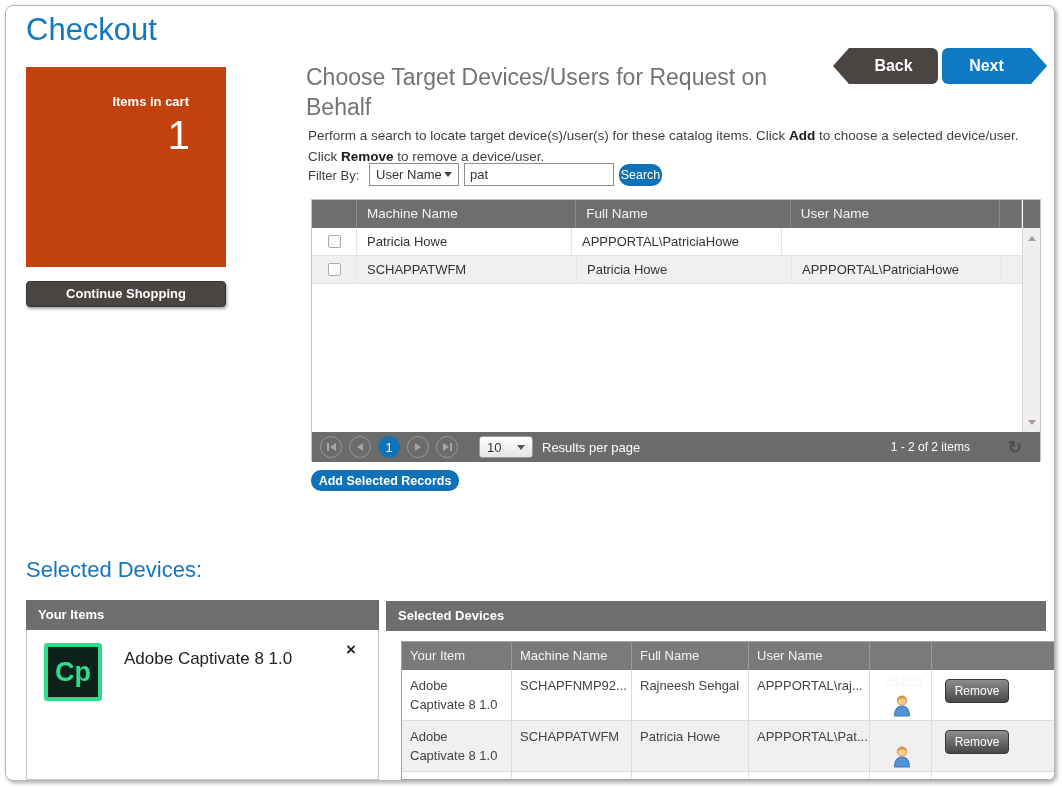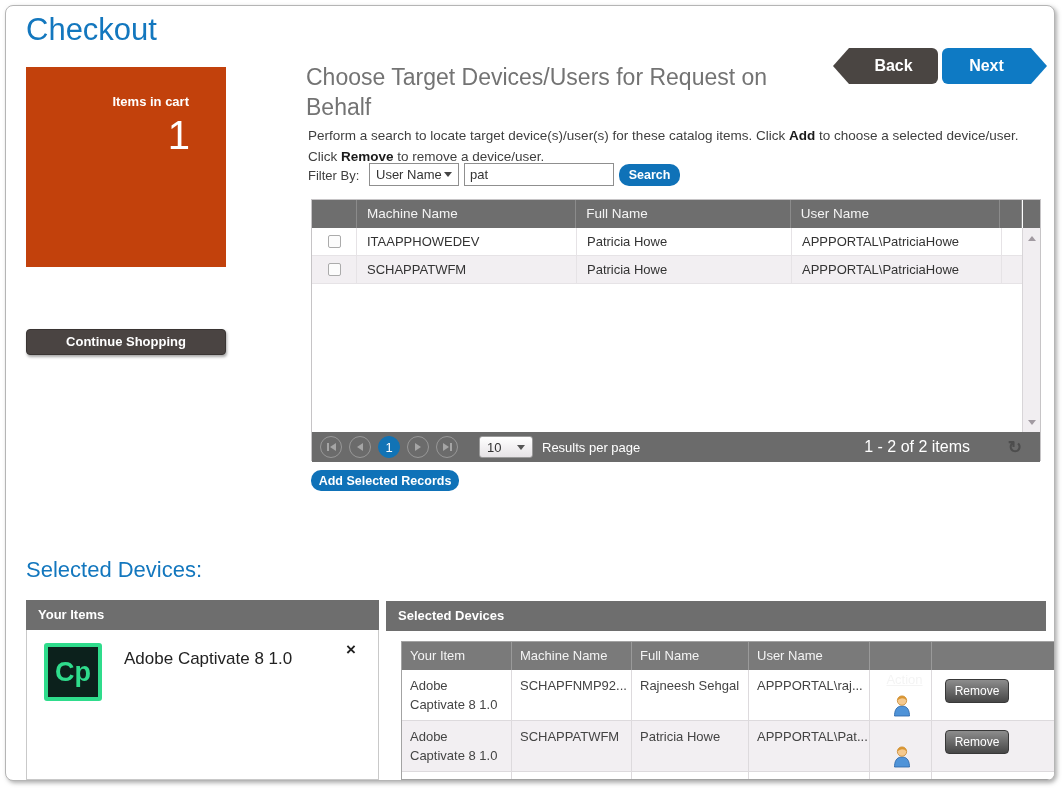--- a/index.html
+++ b/index.html
@@ -15,21 +15,21 @@
   .abs { position:absolute; }
 
   
   .title { left:20px; top:6px; font-size:31px; color:#1377be; font-weight:400; }
   .cart-box { left:20px; top:61px; width:200px; height:200px; background:#c2410c; color:#fff; text-align:right; }
   .cart-label { margin-top:27px; padding-right:37px; font-size:13px; font-weight:700; }
   .cart-count { margin-top:4px; padding-right:36px; font-size:40px; font-weight:300; line-height:1.1; }
   .continue-btn {
     left:20px; top:275px; width:200px; height:26px; background:#4a4442; border:1px solid #3a3533;
     border-radius:4px; color:#fff; font-size:13px; font-weight:700; text-align:center; line-height:24px;
-    box-shadow:1px 2px 3px rgba(0,0,0,.35); cursor:pointer;margin-top:48px;
+    box-shadow:1px 2px 3px rgba(0,0,0,.35); cursor:pointer;
   }
 
   
   .step-heading { left:300px; top:57px; width:525px; font-size:23px; line-height:1.3; color:#737373; font-weight:400; }
   .nav-btn { top:42px; width:89px; height:36px; color:#fff; font-size:16px; font-weight:600;
              text-align:center; line-height:36px; cursor:pointer; }
   .btn-back { left:843px; background:#4a4542; border-radius:0 6px 6px 0; }
   .btn-back::before { content:""; position:absolute; left:-16px; top:0;
      border-top:18px solid transparent; border-bottom:18px solid transparent; border-right:16px solid #4a4542; }
   .btn-next { left:936px; background:#0e7ac4; border-radius:6px 0 0 6px; }
@@ -41,22 +41,22 @@
 
   
   .filter-label { left:302px; top:162px; font-size:13px; color:#3f3f3f; }
   .fake-select { background:#fff; border:1px solid #8f8f8f; display:flex; align-items:center;
                  font-size:13px; color:#333; padding:0 6px; cursor:pointer; }
   .fake-select .caret { margin-left:auto; width:0; height:0;
       border-left:4px solid transparent; border-right:4px solid transparent; border-top:5px solid #444; }
   .filter-select { left:363px; top:157px; width:90px; height:23px; }
   .filter-input { left:458px; top:157px; width:150px; height:23px; border:1px solid #8f8f8f;
                   font-size:13px; color:#333; padding:0 5px; font-family:"Liberation Sans", sans-serif; }
-  .search-btn { left:613px; top:158px; width:61px; height:22px; background:#0f72b8; border:none;
-                border-radius:10px; color:#fff; font-size:12.5px; font-weight:700; cursor:pointer;
+  .search-btn { left:613px; top:158px; width:43px; height:22px; background:#0f72b8; border:none;
+                border-radius:10px; color:#fff; font-size:12.5px; font-weight:400; cursor:pointer;
                 font-family:"Liberation Sans", sans-serif; }
 
   
   .grid { left:305px; top:193px; width:730px; height:262px; border:1px solid #c6c4c6; background:#fff; }
   .grid-header { display:flex; height:28px; background:#6e6e6e; }
   .gh-cell { color:#f4f4f4; font-size:13.5px; line-height:28px; padding-left:10px; border-right:1px solid #8b8b8b; }
   .c-cb { width:45px; } .c-machine { width:220px; } .c-full { width:215px; } .c-user { width:210px; }
   .c-spacer { width:22px; padding:0; } .c-sbhead { width:18px; padding:0; border-right:none; border-left:1px solid #fff; }
   .grid-body { position:relative; height:204px; background:#fff; }
   .grid-row { display:flex; height:28px; border-bottom:1px solid #e6e3e6; }
@@ -79,21 +79,21 @@
   .pg-tri { width:0; height:0; border-top:4px solid transparent; border-bottom:4px solid transparent; }
   .pg-tri.left { border-right:6px solid #a5a5a5; }
   .pg-tri.right { border-left:6px solid #a5a5a5; }
   .pg-bar { width:2px; height:8px; background:#a5a5a5; }
   .pg-size { width:54px; height:22px; margin-left:14px; background:linear-gradient(#ffffff,#e6e3e6);
              border:1px solid #9a9a9a; border-radius:3px; display:flex; align-items:center;
              font-size:13px; color:#333; padding:0 7px; cursor:pointer; }
   .pg-size .caret { margin-left:auto; width:0; height:0;
       border-left:4px solid transparent; border-right:4px solid transparent; border-top:5px solid #555; }
   .pg-label { color:#fff; font-size:13px; margin-left:9px; }
-  .pg-count { color:#fff; font-size:16px; position:absolute; right:70px; }
+  .pg-count { color:#fff; font-size:12px; position:absolute; right:70px; }
   .pg-refresh { position:absolute; right:18px; color:#4d4d4d; font-size:17px; font-weight:700; cursor:pointer; }
 
   .add-btn { left:305px; top:464px; width:148px; height:21px; background:#0f72b8; border:none; border-radius:10px;
              color:#fff; font-size:12.5px; font-weight:700; cursor:pointer; font-family:"Liberation Sans", sans-serif; }
 
   
   .sel-heading { left:20px; top:551px; font-size:22px; color:#1377be; font-weight:400; }
   .panel { top:595px; height:179px; background:#fff; border:1px solid #c9c9c9; border-top:none; }
   .panel-header { height:30px; background:#6e6e6e; color:#fff; font-size:13px; font-weight:700;
                   line-height:30px; padding-left:12px; margin:-1px -1px 0 -1px; }
@@ -160,21 +160,20 @@
       <div class="gh-cell c-full">Full Name</div>
       <div class="gh-cell c-user">User Name</div>
       <div class="gh-cell c-spacer"></div>
       <div class="gh-cell c-sbhead"></div>
     </div>
     <div class="grid-body">
       <div class="grid-row">
         <div class="cell c-cb">
             <span class="checkbox"></span>
           </div>
-        <div class="cell c-machine">ITAAPPHOWEDEV</div>
         <div class="cell c-full">Patricia Howe</div>
         <div class="cell c-user">APPPORTAL\PatriciaHowe</div>
         <div class="cell c-fill"></div>
       </div>
       <div class="grid-row alt">
         <div class="cell c-cb">
             <span class="checkbox"></span>
           </div>
         <div class="cell c-machine">SCHAPPATWFM</div>
         <div class="cell c-full">Patricia Howe</div>

